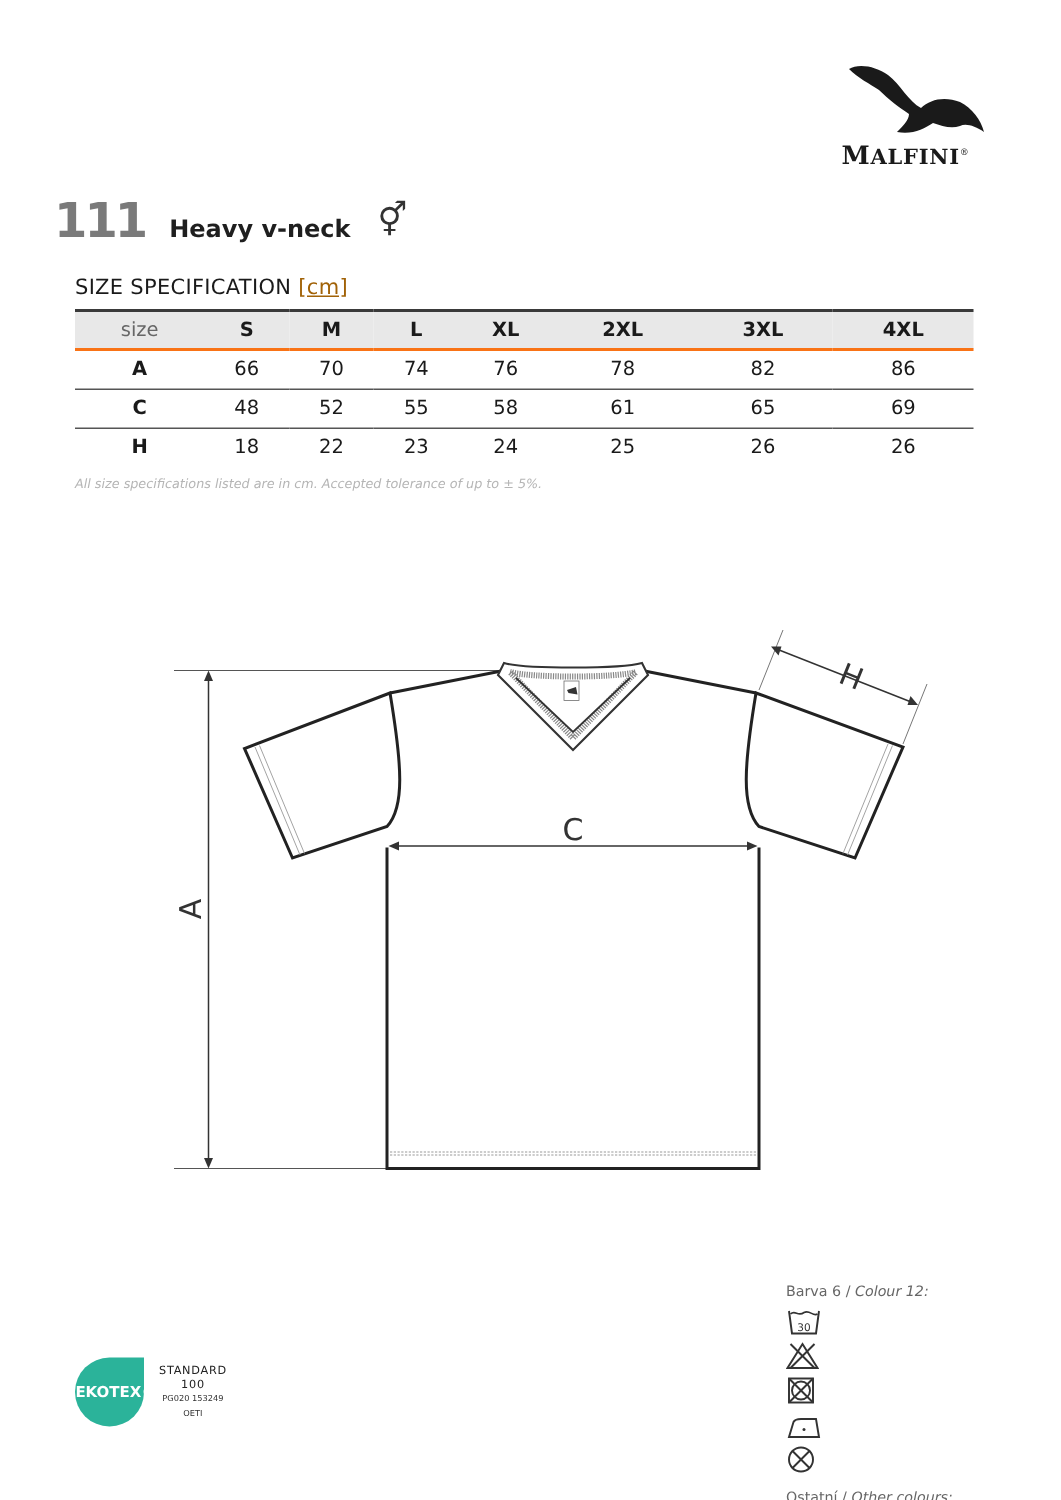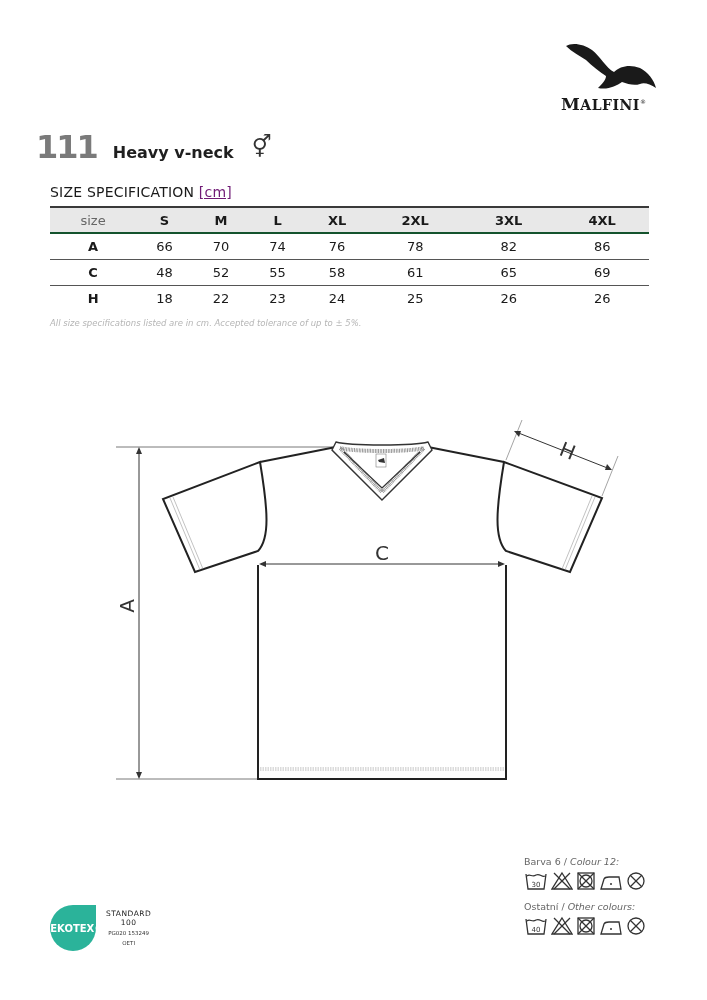--- a/index.html
+++ b/index.html
@@ -11,37 +11,37 @@
     .logo-text { position: absolute; left: 5px; top: 54px; font-family: "DejaVu Serif", "Liberation Serif", serif; font-size: 14px; letter-spacing: 0.5px; color: #1a1a1a; font-weight: bold; }
     .logo-text .big { font-size: 17px; }
     .logo-text sup { font-size: 6px; font-weight: normal; }
 
     .title-row { position: absolute; left: 36px; top: 128px; display: flex; align-items: baseline; }
     .prod-num { font-family: "DejaVu Sans", sans-serif; font-weight: bold; font-size: 32px; color: #7a7a7a; letter-spacing: -2px; }
     .prod-name { font-family: "DejaVu Sans", sans-serif; font-weight: bold; font-size: 16px; color: #1f1f1f; margin-left: 16px; }
     .gender { margin-left: 18px; font-size: 22px; color: #333; position: relative; top: -4px; }
 
     .spec-heading { position: absolute; left: 50px; top: 184px; font-size: 14px; color: #1a1a1a; letter-spacing: 0.2px; }
-    .spec-heading .unit { color: #701a75; text-decoration: underline; }
+    .spec-heading .unit { color: #a16207; text-decoration: underline; }
 
     table.spec { position: absolute; left: 50px; top: 206px; width: 599px; border-collapse: collapse; font-size: 13px; }
-    table.spec th { background: #e8e8e8; height: 26px; font-weight: bold; border-top: 2px solid #3a3a3a; border-bottom: 2px solid #14532d; text-align: center; color: #1a1a1a; }
+    table.spec th { background: #e8e8e8; height: 26px; font-weight: bold; border-top: 2px solid #3a3a3a; border-bottom: 2px solid #f97316; text-align: center; color: #1a1a1a; }
     table.spec th.first { font-weight: normal; color: #666; }
     table.spec td { height: 26px; text-align: center; border-bottom: 1px solid #555; color: #1a1a1a; }
     table.spec td.rowlabel { font-weight: bold; }
     table.spec tr:last-child td { border-bottom: none; }
 
     .note { position: absolute; left: 50px; top: 318px; font-size: 8.5px; font-style: italic; color: #b5b5b5; }
 
     .drawing { position: absolute; left: 100px; top: 420px; width: 540px; height: 380px; }
 
     .care { position: absolute; left: 524px; top: 856px; width: 150px; }
     .care-label { font-size: 9.5px; color: #666; margin-bottom: 4px; }
     .care-label i { }
-    .care-icons { display: flex; gap: 3px; margin-bottom: 10px; }
+    .care-icons { display: flex; gap: 3px; margin-bottom: 10px; flex-direction: column; }
 
     .oeko { position: absolute; left: 50px; top: 905px; display: flex; align-items: center; }
     .oeko-drop { width: 46px; height: 46px; background: #2bb39a; border-radius: 50% 0 50% 50%; display: flex; flex-direction: row; align-items: center; justify-content: center; color: #fff; font-weight: bold; font-size: 10px; line-height: 11px; }
     .oeko-info { margin-left: 10px; text-align: center; }
     .oeko-std { font-size: 7.5px; font-weight: normal; letter-spacing: 0.5px; color: #222; line-height: 9px; }
     .oeko-code { font-size: 5.5px; color: #333; margin-top: 3px; line-height: 7px; }
   </style>
 </head>
 <body>
 

